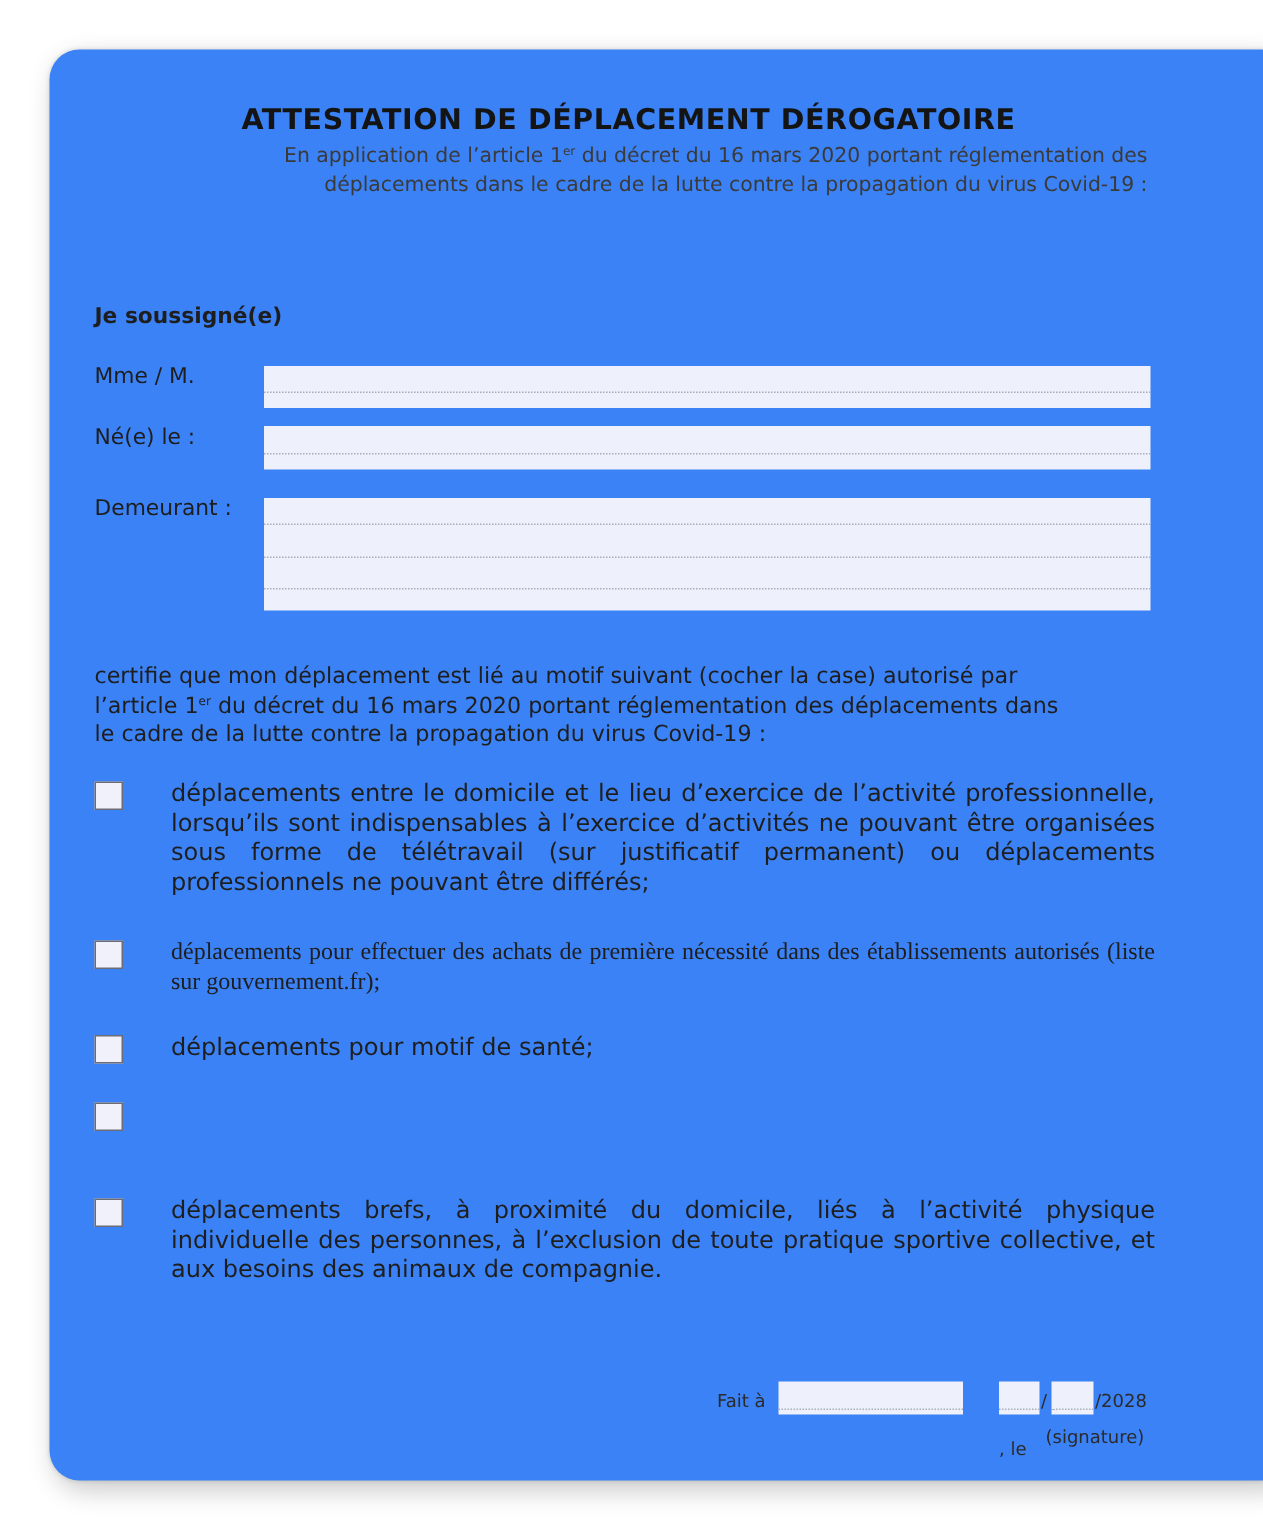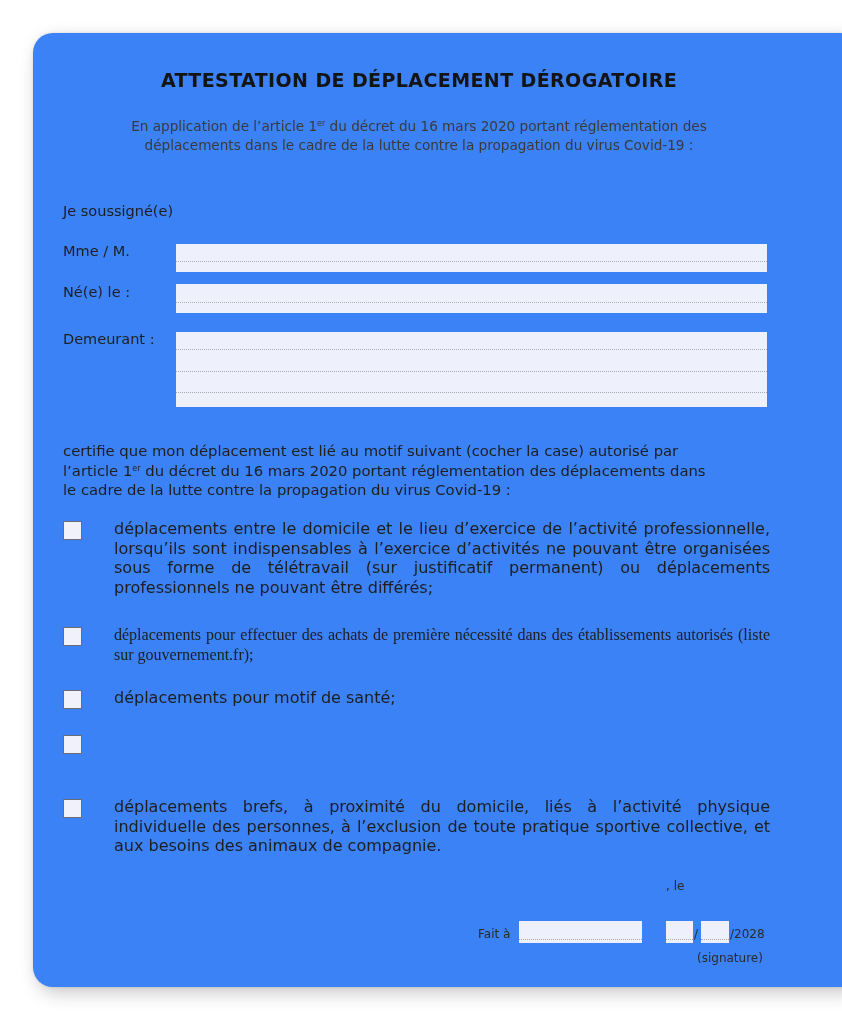--- a/index.html
+++ b/index.html
@@ -27,22 +27,22 @@
     left: 0; width: 772px;
     top: 36px;
     text-align: center;
     font-weight: bold;
     font-size: 19px;
     letter-spacing: 0.4px;
     color: #141414;
   }
   .subtitle {
     left: 40px; width: 692px;
-    top: 84px;
-    text-align: center;
+    top: 62px;
+    text-align: right;
     font-size: 13.6px;
     line-height: 19px;
     color: #3a3a3a;
   }
   sup { font-size: 8px; vertical-align: 5px; line-height: 0; }
   .label {
     font-size: 14.5px;
     color: #1e1e1e;
     white-space: nowrap;
   }
@@ -85,21 +85,21 @@
 <body>
 
 <div class="page">
 
   <div class="abs title">ATTESTATION DE DÉPLACEMENT DÉROGATOIRE</div>
   <div class="abs subtitle">
     <span>En application de l’article 1</span><sup>er</sup><span> du décret du 16 mars 2020 portant réglementation des</span><br>
     <span>déplacements dans le cadre de la lutte contre la propagation du virus Covid-19 :</span>
   </div>
 
-  <div class="abs label" style="left:30px; top:170px;">Je soussigné(e)</div>
+  <div class="abs label" style="left:30px; top:170px;font-weight:bold;">Je soussigné(e)</div>
 
   <div class="abs label" style="left:30px; top:210px;">Mme / M.</div>
   <div class="abs field" style="left:143px; top:211px; width:591px; height:28px;">
     <div class="dotline" style="top:17px;"></div>
   </div>
 
   <div class="abs label" style="left:30px; top:251px;">Né(e) le  :</div>
   <div class="abs field" style="left:143px; top:251px; width:591px; height:29px;">
     <div class="dotline" style="top:18px;"></div>
   </div>
@@ -128,21 +128,21 @@
 
   <div class="abs checkbox" style="left:30px; top:702px;"></div>
 
   <div class="abs checkbox" style="left:30px; top:766px;"></div>
   <div class="abs item-text" style="top:764px;">déplacements brefs, à proximité du domicile, liés à l’activité physique individuelle des personnes, à l’exclusion de toute pratique sportive collective, et aux besoins des animaux de compagnie.</div>
 
   <div class="abs small" style="left:445px; top:894px;">Fait à</div>
   <div class="abs field" style="left:486px; top:888px; width:123px; height:22px;">
     <div class="dotline" style="top:18px;"></div>
   </div>
-  <div class="abs small" style="left:609px; top:846px;padding-left:24px;">, le</div>
+  <div class="abs small" style="left:609px; top:926px;padding-left:24px;">, le</div>
   <div class="abs field" style="left:633px; top:888px; width:27px; height:22px;">
     <div class="dotline" style="top:18px;"></div>
   </div>
   <div class="abs small" style="left:661px; top:894px;">/</div>
   <div class="abs field" style="left:668px; top:888px; width:28px; height:22px;">
     <div class="dotline" style="top:18px;"></div>
   </div>
   <div class="abs small" style="left:697px; top:894px;">/2028</div>
 
   <div class="abs small" style="left:664px; top:918px;">(signature)</div>

